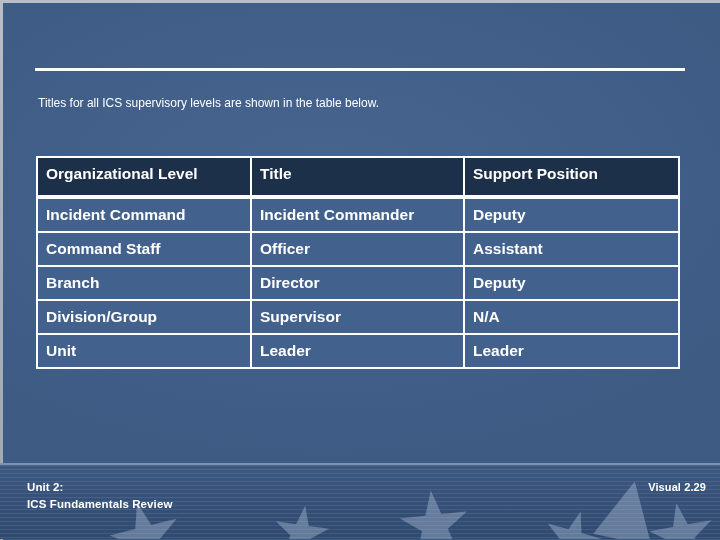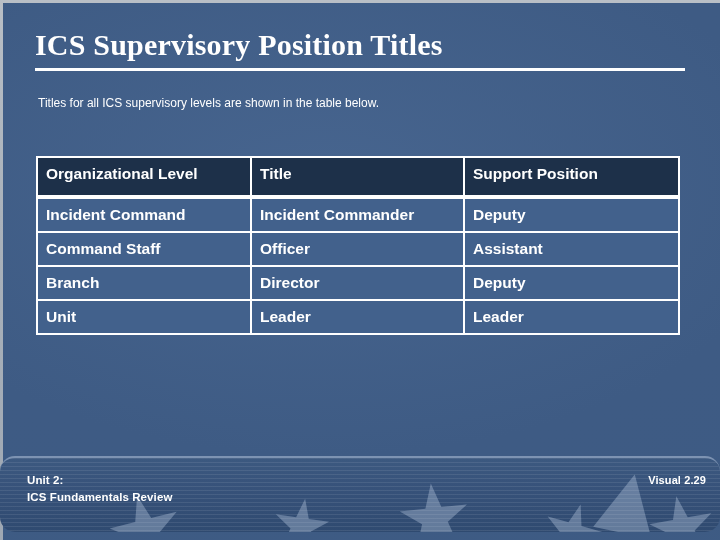--- a/index.html
+++ b/index.html
@@ -128,27 +128,26 @@
     background: #42618c;
   }
   table.ics tbody tr.tall td {
     height: 43px;
   }
 
   
   .footer {
     position: absolute;
     left: 0;
-    bottom: 8px;
+    bottom: 1px;
     width: 720px;
     height: 74px;
     overflow: hidden;
     background: linear-gradient(180deg, #3c5980 0%, #37527a 40%, #2f4a70 100%);
     border-top: 2px solid #7d93b2;
-    border-radius: 15px;
   }
   .footer .scan {
     position: absolute;
     left: 0; top: 0;
     width: 720px; height: 74px;
     background: repeating-linear-gradient(
       180deg,
       rgba(255,255,255,0.085) 0px,
       rgba(255,255,255,0.085) 1px,
       rgba(0,0,0,0.0) 1px,
@@ -185,21 +184,20 @@
   }
 </style>
 </head>
 <body>
 
 <div id="slide" class="bg">
 
   <div class="edge-top"></div>
   <div class="edge-left"></div>
 
-  <div class="title">ICS Supervisory Position Titles</div>
   <div class="title-rule"></div>
 
   <div class="body-text">Titles for all ICS supervisory levels are shown in the table below.</div>
 
   <div class="tbl-wrap">
     <table class="ics">
       <colgroup>
         <col class="c1">
           <col class="c2">
           <col class="c3">
@@ -221,20 +219,25 @@
           <td>Command Staff</td>
           <td>Officer</td>
           <td>Assistant</td>
         </tr>
         <tr>
           <td>Branch</td>
           <td>Director</td>
           <td>Deputy</td>
         </tr>
         <tr>
+          <td>Division/Group</td>
+          <td>Supervisor</td>
+          <td>N/A</td>
+        </tr>
+        <tr>
           <td>Unit</td>
           <td>Leader</td>
           <td>Leader</td>
         </tr>
       </tbody>
     </table>
   </div>
 
   <div class="footer">
     <span class="star" style="left:105px; top:26px; transform:rotate(-14deg);">★</span>

